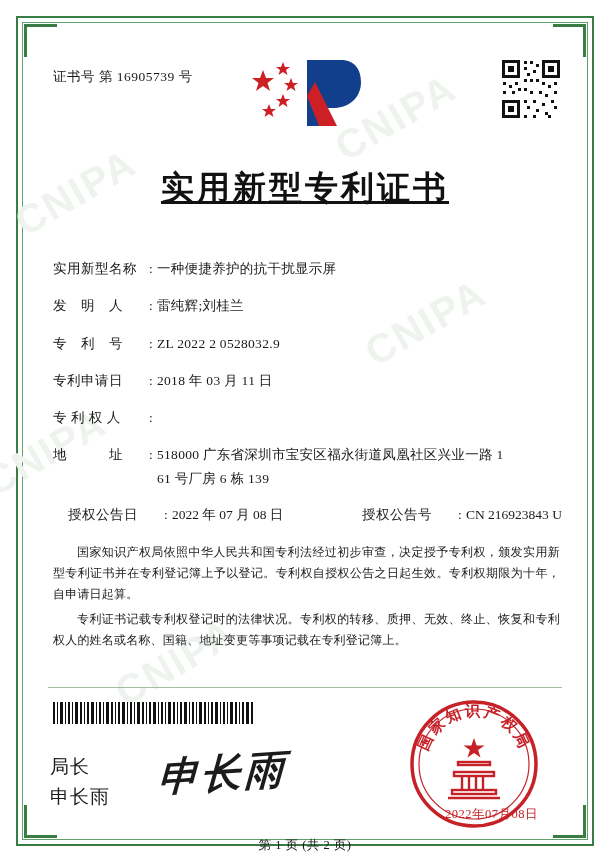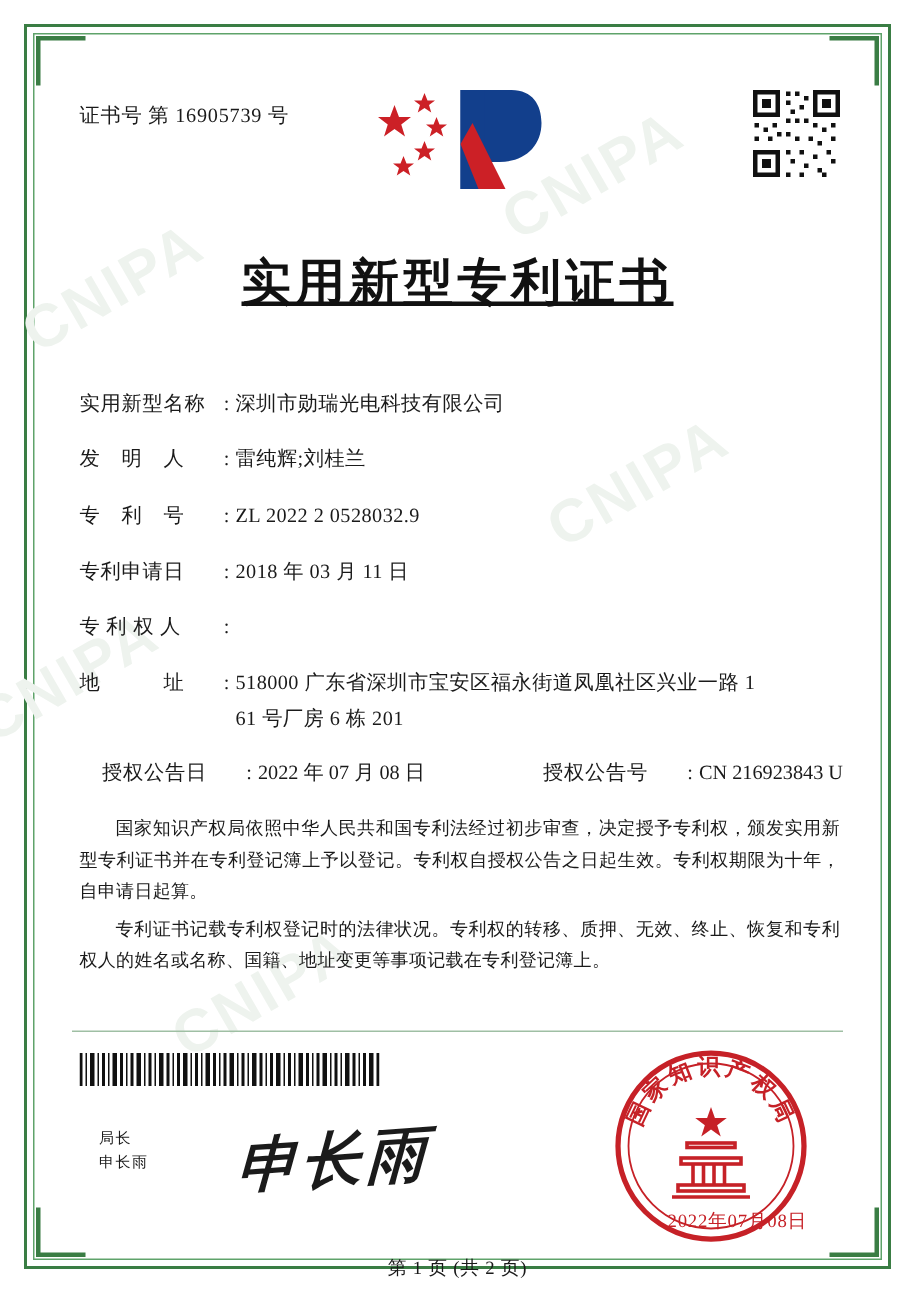--- a/index.html
+++ b/index.html
@@ -201,23 +201,23 @@
   }
   .barcode {
     position: absolute;
     left: 5px;
     top: 14px;
     width: 200px;
     height: 22px;
   }
   .sign-block {
     position: absolute;
-    left: 18px;
+    left: 2px;
     top: 64px;
-    font-size: 10px;
+    font-size: 19px;
     line-height: 1.6;
     letter-spacing: 1px;
   }
   .signature {
     position: absolute;
     left: 110px;
     top: 58px;
     font-size: 40px;
     font-family: "DejaVu Serif", serif;
     font-style: italic;
@@ -346,21 +346,21 @@
       </div>
     </div>
 
     <div class="doc-title">实用新型专利证书</div>
 
     <div class="fields">
 
       <div class="field">
         <div class="field-label">实用新型名称</div>
         <div class="field-sep">:</div>
-        <div class="field-value">深圳市勋瑞光电科技有限公司</div>
+        <div class="field-value">一种便捷养护的抗干扰显示屏</div>
       </div>
 
       <div class="field">
         <div class="field-label">发　明　人</div>
         <div class="field-sep">:</div>
         <div class="field-value">雷纯辉;刘桂兰</div>
       </div>
 
       <div class="field">
         <div class="field-label">专　利　号</div>
@@ -378,21 +378,21 @@
         <div class="field-label">专 利 权 人</div>
         <div class="field-sep">:</div>
       </div>
 
       <div class="field">
         <div class="field-label">地　　　址</div>
         <div class="field-sep">:</div>
         <div class="field-value">518000 广东省深圳市宝安区福永街道凤凰社区兴业一路 1</div>
       </div>
 
-      <div class="addr-line2">61 号厂房 6 栋 201</div>
+      <div class="addr-line2">61 号厂房 6 栋 139</div>
 
       <div class="field two-col">
         <div class="field-label">授权公告日</div>
         <div class="field-sep">:</div>
         <div class="col-b-value" style="flex:0 0 190px;">2022 年 07 月 08 日</div>
         <div class="col-b-label" style="margin-left:0;">授权公告号</div>
         <div class="field-sep">:</div>
         <div class="col-b-value">CN 216923843 U</div>
       </div>
 

